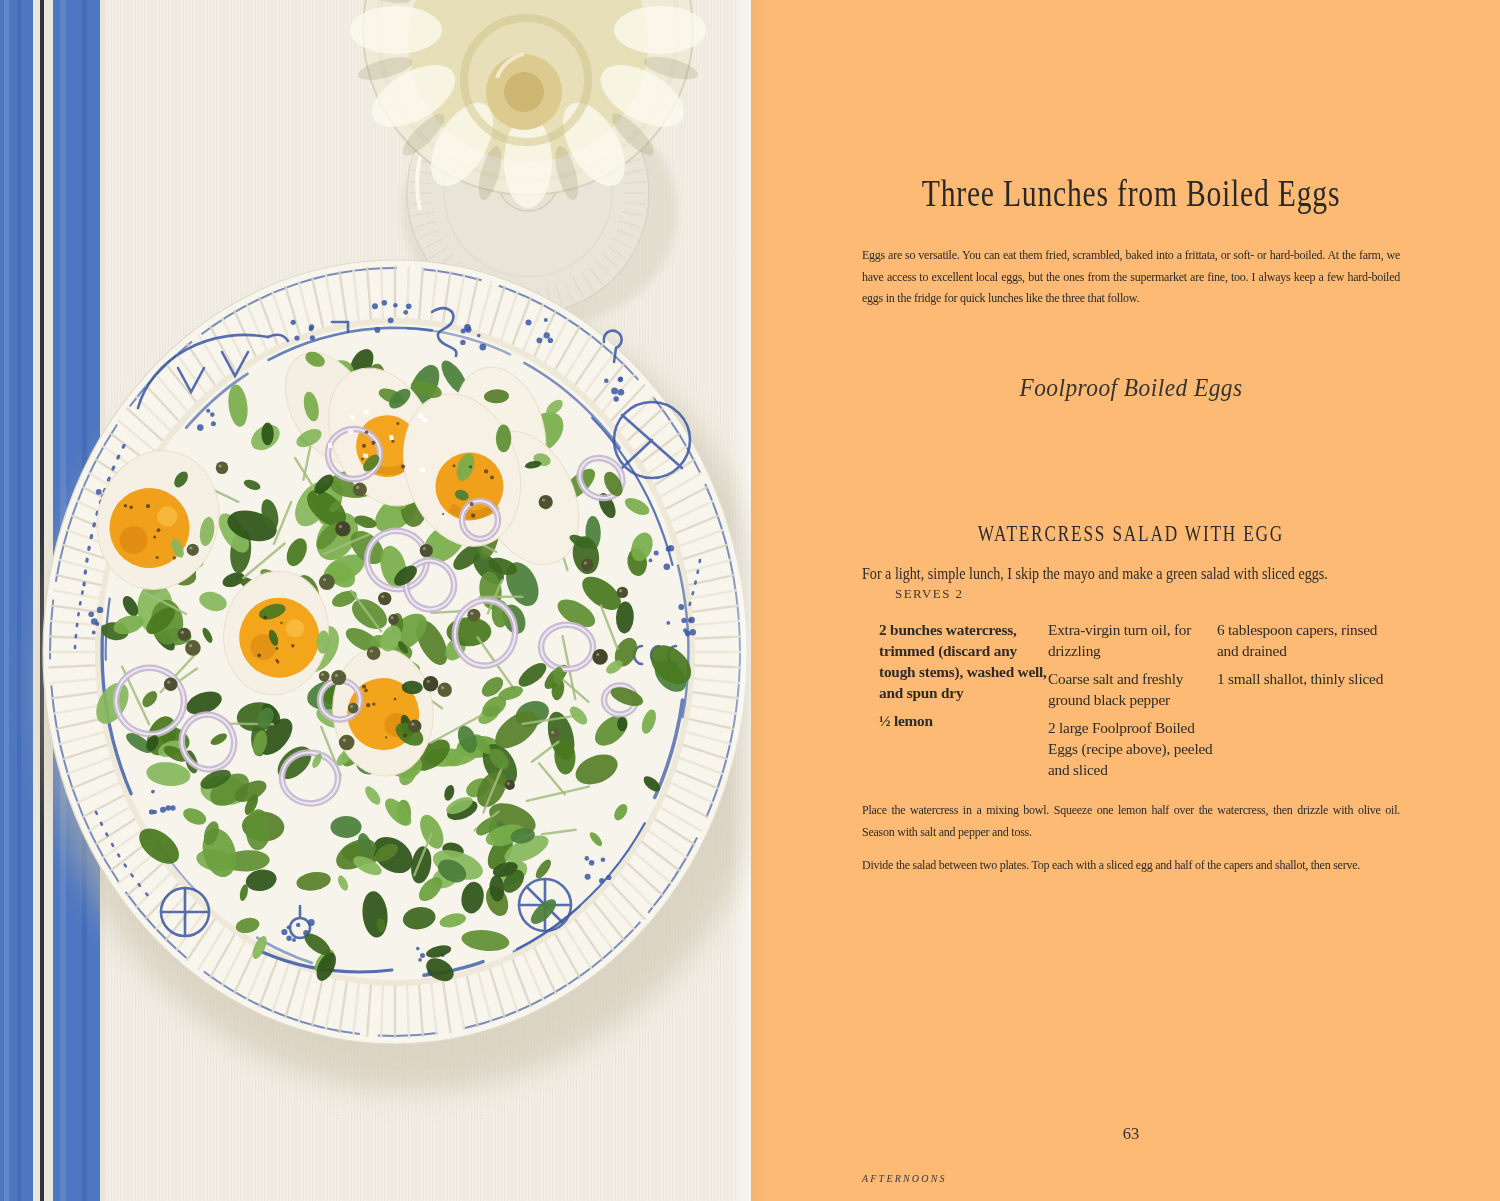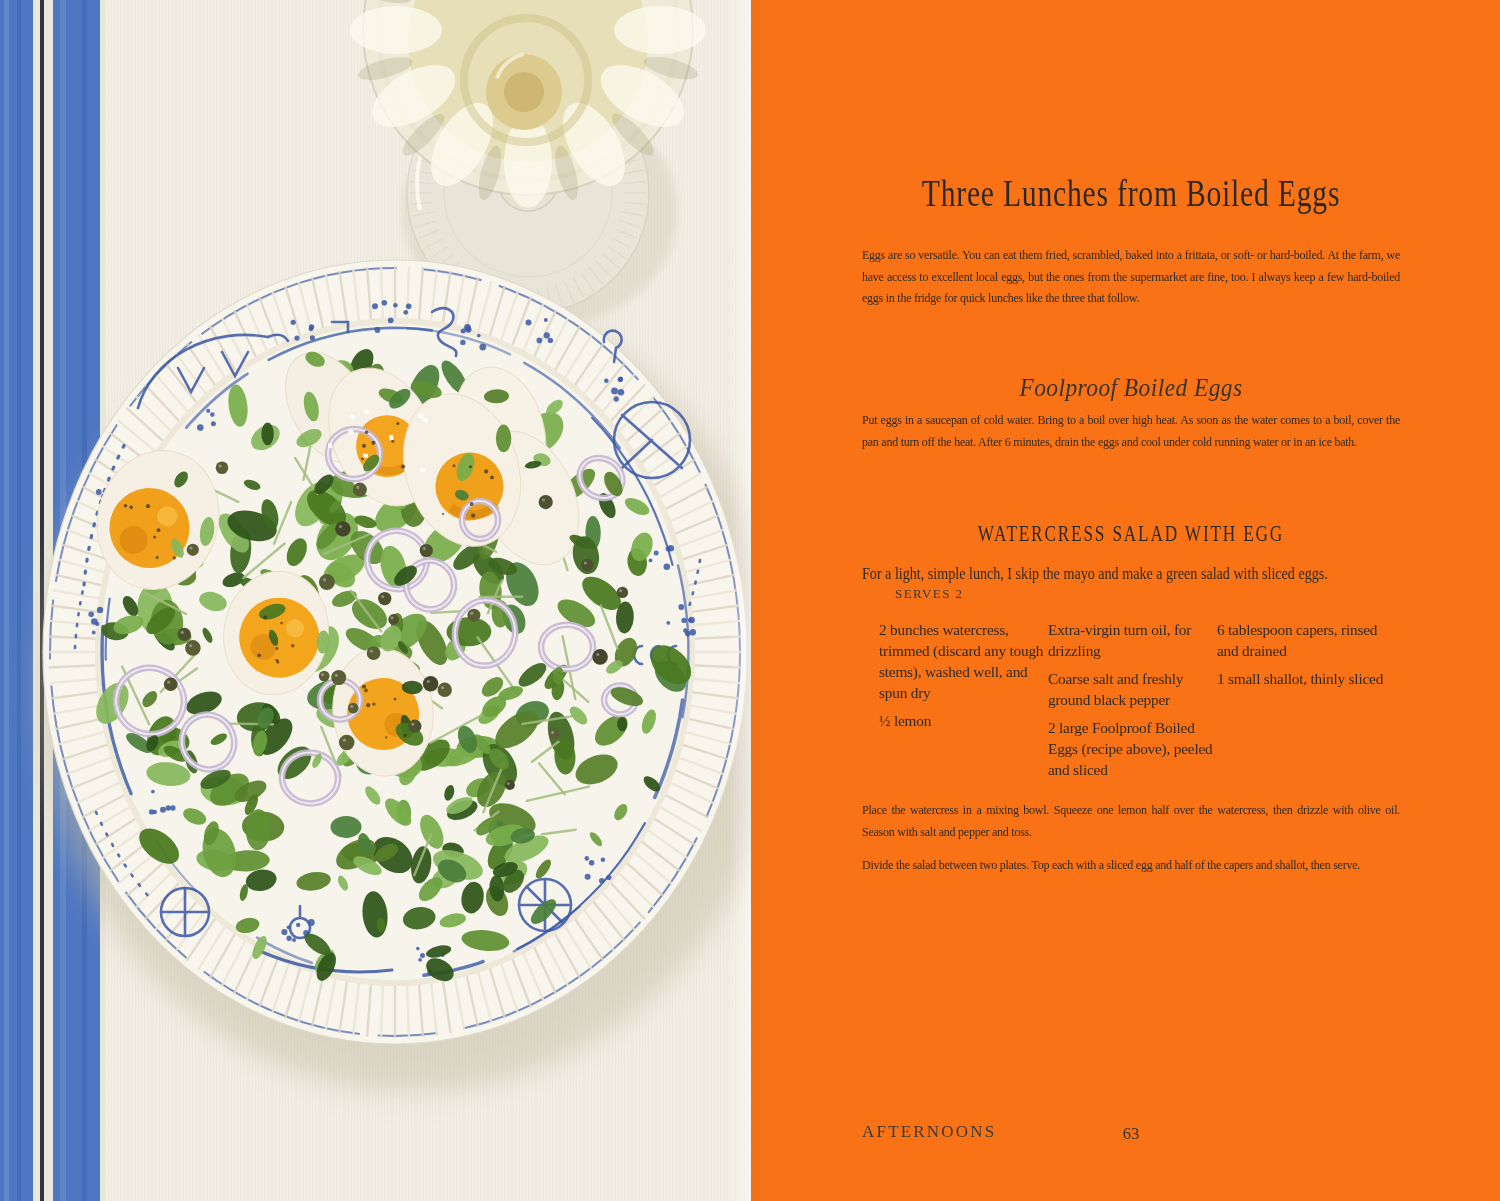--- a/index.html
+++ b/index.html
@@ -12,21 +12,21 @@
     background-color:#f2eee4;
     background-image:
       repeating-linear-gradient(0deg, rgba(255,255,255,.05) 0 1px, rgba(0,0,0,0) 1px 3px),
       repeating-linear-gradient(90deg, rgba(120,110,85,.05) 0 1px, rgba(0,0,0,0) 1px 3px);
   }
   .photo-page::after{
     content:"";position:absolute;right:0;top:0;width:22px;height:100%;
     background:linear-gradient(to right, rgba(255,255,255,0), rgba(255,255,255,.5));
   }
   .photo-page svg{position:absolute;left:0;top:0;}
-  .text-page{position:absolute;left:751px;top:0;width:749px;height:1201px;background:#f97316;}
+  .text-page{position:absolute;left:751px;top:0;width:749px;height:1201px;background:#fdba74;}
   .text-page::before{
     content:"";position:absolute;left:0;top:0;width:16px;height:100%;
     background:linear-gradient(to right, rgba(60,55,40,.05), rgba(0,0,0,0));
   }
   .abs{position:absolute;}
   .chapter-title{
     left:111px;top:146px;width:538px;text-align:center;
     font-size:38px;font-weight:400;color:#2a2927;letter-spacing:1px;
     transform:scaleX(.78);transform-origin:50% 0;white-space:nowrap;
   }
@@ -48,27 +48,27 @@
   }
   .recipe-intro{
     left:111px;top:547px;width:538px;font-size:16.5px;color:#2d2b28;
     white-space:nowrap;transform:scaleX(.855);transform-origin:0 50%;
   }
   .serves{
     left:128px;top:586px;font-size:13px;letter-spacing:1.4px;color:#3a3834;margin-left:16px;
   }
   .ing-col{top:619px;font-size:15.3px;line-height:21px;letter-spacing:-0.2px;color:#2d2b28;}
   .ing-col .ing-item{margin:0 0 7px 0;}
-  .col1{left:128px;width:168px;}
+  .col1{left:128px;width:168px;font-weight:bold;}
   .col2{left:297px;width:170px;}
   .col3{left:466px;width:178px;}
   .step1{top:788px;}
   .step2{top:843px;}
   .footer-section{
-    left:111px;top:1122px;font-size:17px;letter-spacing:2.2px;color:#3c3a36;
+    left:111px;top:1173px;font-size:10px;letter-spacing:2.2px;color:#3c3a36;font-style:italic;
   }
   .footer-page{
     left:111px;top:1124px;width:538px;text-align:center;font-size:16.5px;color:#343230;
   }
 </style>
 </head>
 <body>
 
 <div class="book">
 
@@ -970,21 +970,20 @@
     </svg>
   </div>
 
   <div class="text-page">
     <h1 class="abs chapter-title">Three Lunches from Boiled Eggs</h1>
 
     <p class="abs intro">Eggs are so versatile. You can eat them fried, scrambled, baked into a frittata, or soft- or hard-boiled. At the farm, we have access to excellent local eggs, but the ones from the supermarket are fine, too. I always keep a few hard-boiled eggs in the fridge for quick lunches like the three that follow.</p>
 
     <h2 class="abs sub-title">Foolproof Boiled Eggs</h2>
 
-    <p class="abs sub-body">Put eggs in a saucepan of cold water. Bring to a boil over high heat. As soon as the water comes to a boil, cover the pan and turn off the heat. After 6 minutes, drain the eggs and cool under cold running water or in an ice bath.</p>
 
     <h2 class="abs recipe-title">WATERCRESS SALAD WITH EGG</h2>
 
     <p class="abs recipe-intro">For a light, simple lunch, I skip the mayo and make a green salad with sliced eggs.</p>
 
     <div class="abs serves">SERVES 2</div>
 
     <div class="abs ing-col col1">
       <p class="ing-item">2 bunches watercress, trimmed (discard any tough stems), washed well, and spun dry</p>
       <p class="ing-item">½ lemon</p>

